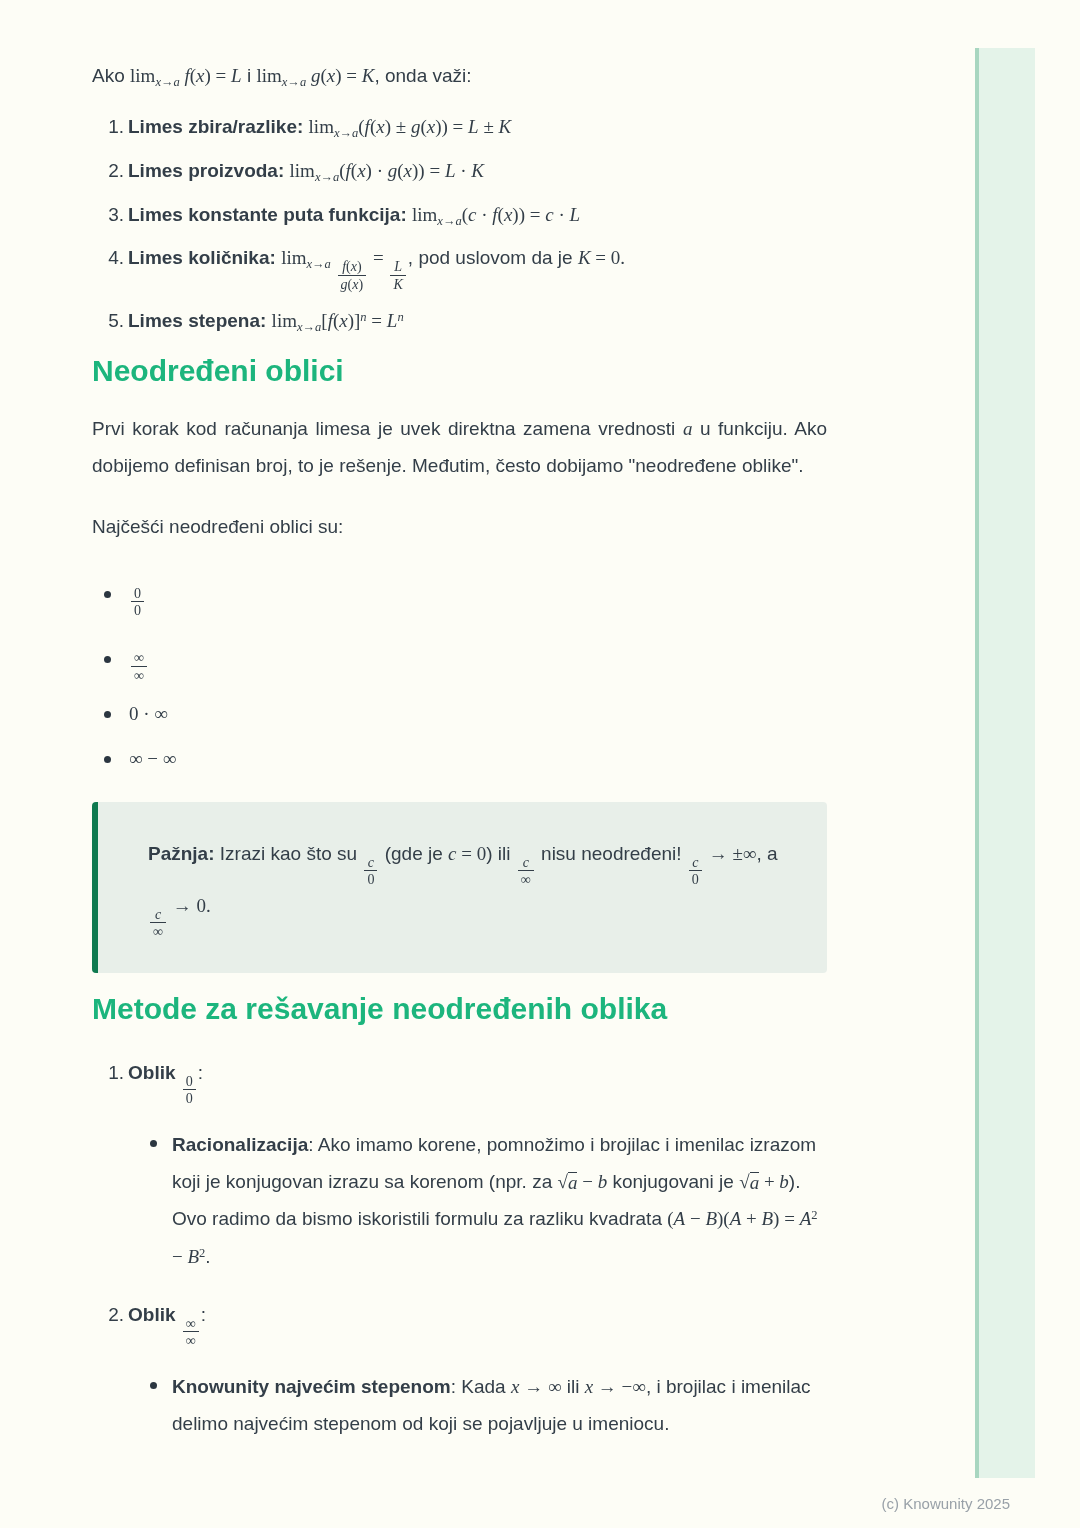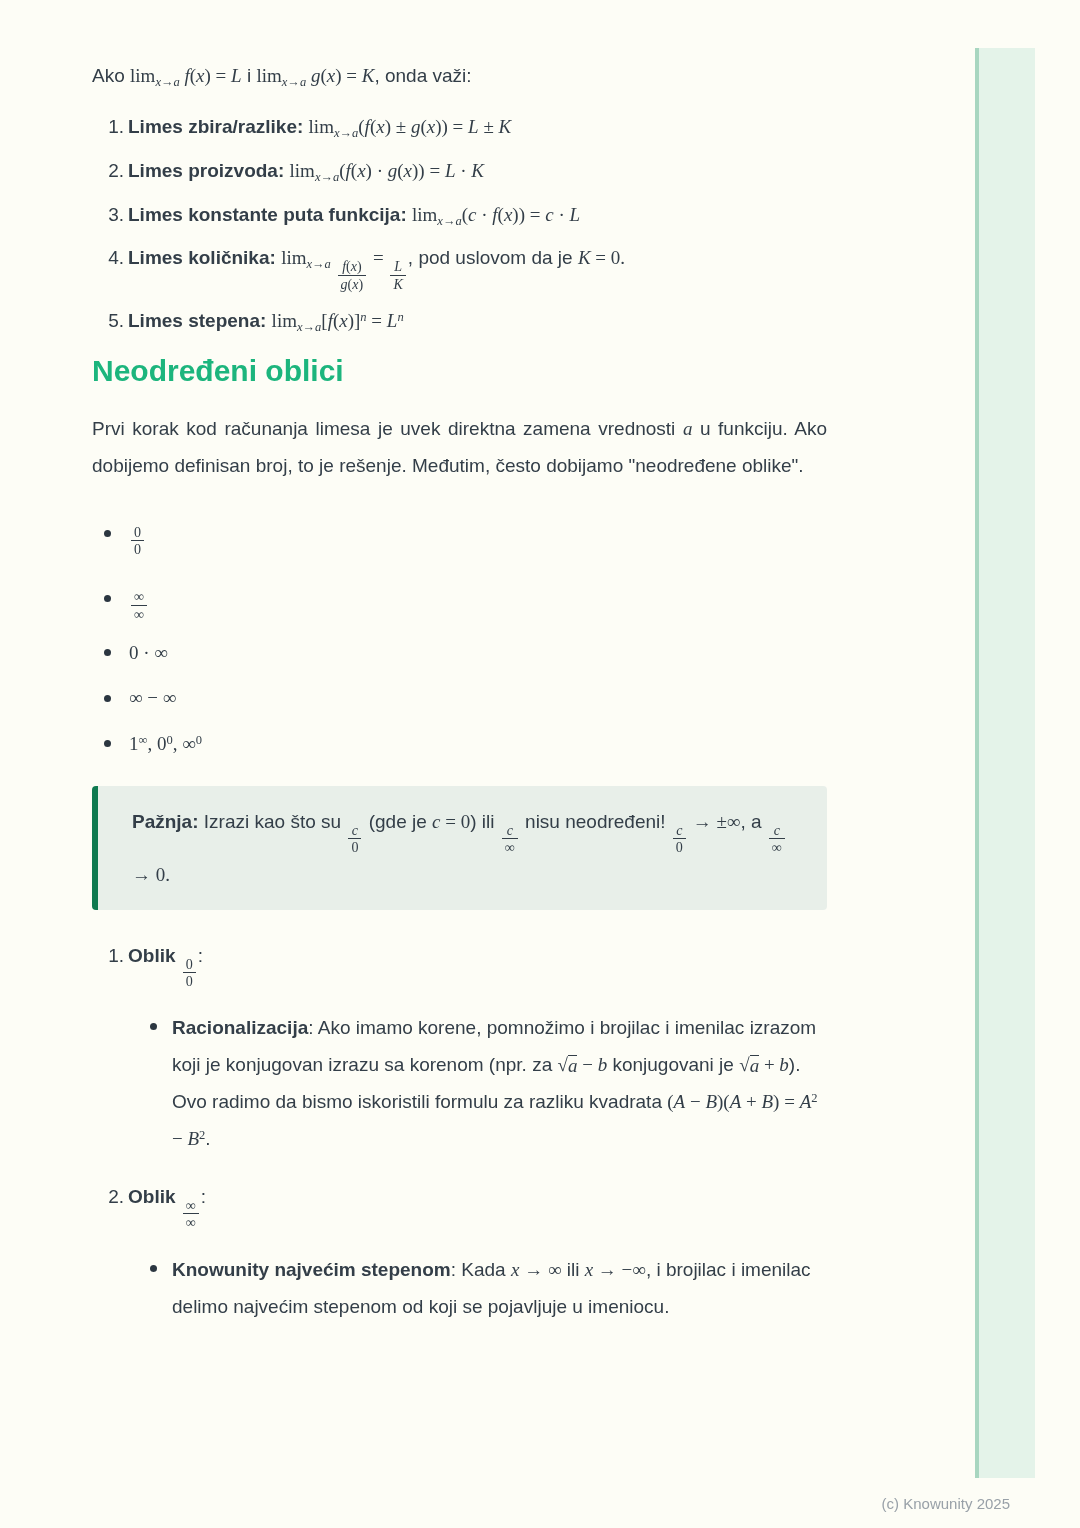--- a/index.html
+++ b/index.html
@@ -72,21 +72,21 @@
   .forms li::before{
     content:'';flex:0 0 auto;width:7px;height:7px;border-radius:50%;
     background:#2b3640;margin-right:18px;
   }
   
   .callout{
     margin:28px 0 0;background:var(--callout-bg);
     border-left:6px solid var(--callout-border);
     border-radius:4px;padding:17px 28px 17px 34px;line-height:1.95;
   }
-  .callout p{margin:0;}
+  .callout p{margin:16px;}
   
   .methods{list-style:none;margin:32px 0 0;padding:0 0 0 10px;}
   .methods>li{margin-bottom:6px;}
   .m-label{
     display:grid;grid-template-columns:22px 1fr;column-gap:4px;
     align-items:baseline;line-height:1.5;
   }
   .m-label .num{text-align:right;}
   .sub{list-style:none;margin:20px 0 26px;padding:0 0 0 48px;}
   .sub li{
@@ -130,61 +130,60 @@
     <li>
       <span class="num">5.</span>
       <span><span class="bold">Limes stepena:</span> <span class="math">lim<span class="msub"><span class="mvar">x</span>→<span class="mvar">a</span></span>[<span class="mvar">f</span>(<span class="mvar">x</span>)]<span class="msup"><span class="mvar">n</span></span> = <span class="mvar">L</span><span class="msup"><span class="mvar">n</span></span></span></span>
     </li>
   </ol>
 
   <h2>Neodređeni oblici</h2>
 
   <p class="para">Prvi korak kod računanja limesa je uvek direktna zamena vrednosti <span class="math"><span class="mvar">a</span></span> u funkciju. Ako dobijemo definisan broj, to je rešenje. Međutim, često dobijamo "neodređene oblike".</p>
 
+  <p class="lead">Najčešći neodređeni oblici su:</p>
 
   <ul class="forms">
     <li>
         <span><span class="math"><span class="frac">
               <span class="fnum">0</span>
               <span class="fden">0</span>
             </span></span></span>
       </li>
     <li>
         <span><span class="math"><span class="frac">
               <span class="fnum">∞</span>
               <span class="fden">∞</span>
             </span></span></span>
       </li>
     <li>
         <span><span class="math">0 · ∞</span></span>
       </li>
     <li>
         <span><span class="math">∞ − ∞</span></span>
       </li>
-    <li>
-        <span><span class="math">1<span class="msup">∞</span>, 0<span class="msup">0</span>, ∞<span class="msup">0</span></span></span>
-      </li>
   </ul>
 
   <div class="callout">
     <p><span class="bold">Pažnja:</span> Izrazi kao što su <span class="math"><span class="frac">
             <span class="fnum"><span class="mvar">c</span></span>
             <span class="fden">0</span>
           </span></span> (gde je <span class="math"><span class="mvar">c</span> = 0</span>) ili <span class="math"><span class="frac">
             <span class="fnum"><span class="mvar">c</span></span>
             <span class="fden">∞</span>
           </span></span> nisu neodređeni! <span class="math"><span class="frac">
             <span class="fnum"><span class="mvar">c</span></span>
             <span class="fden">0</span>
           </span> → ±∞</span>, a <span class="math"><span class="frac">
             <span class="fnum"><span class="mvar">c</span></span>
             <span class="fden">∞</span>
           </span> → 0.</span></p>
   </div>
 
+  <h2>Metode za rešavanje neodređenih oblika</h2>
 
   <ol class="methods">
     <li>
       <div class="m-label">
         <span class="num">1.</span>
         <span><span class="bold">Oblik</span> <span class="math"><span class="frac">
                 <span class="fnum">0</span>
                 <span class="fden">0</span>
               </span></span>:</span>
       </div>

